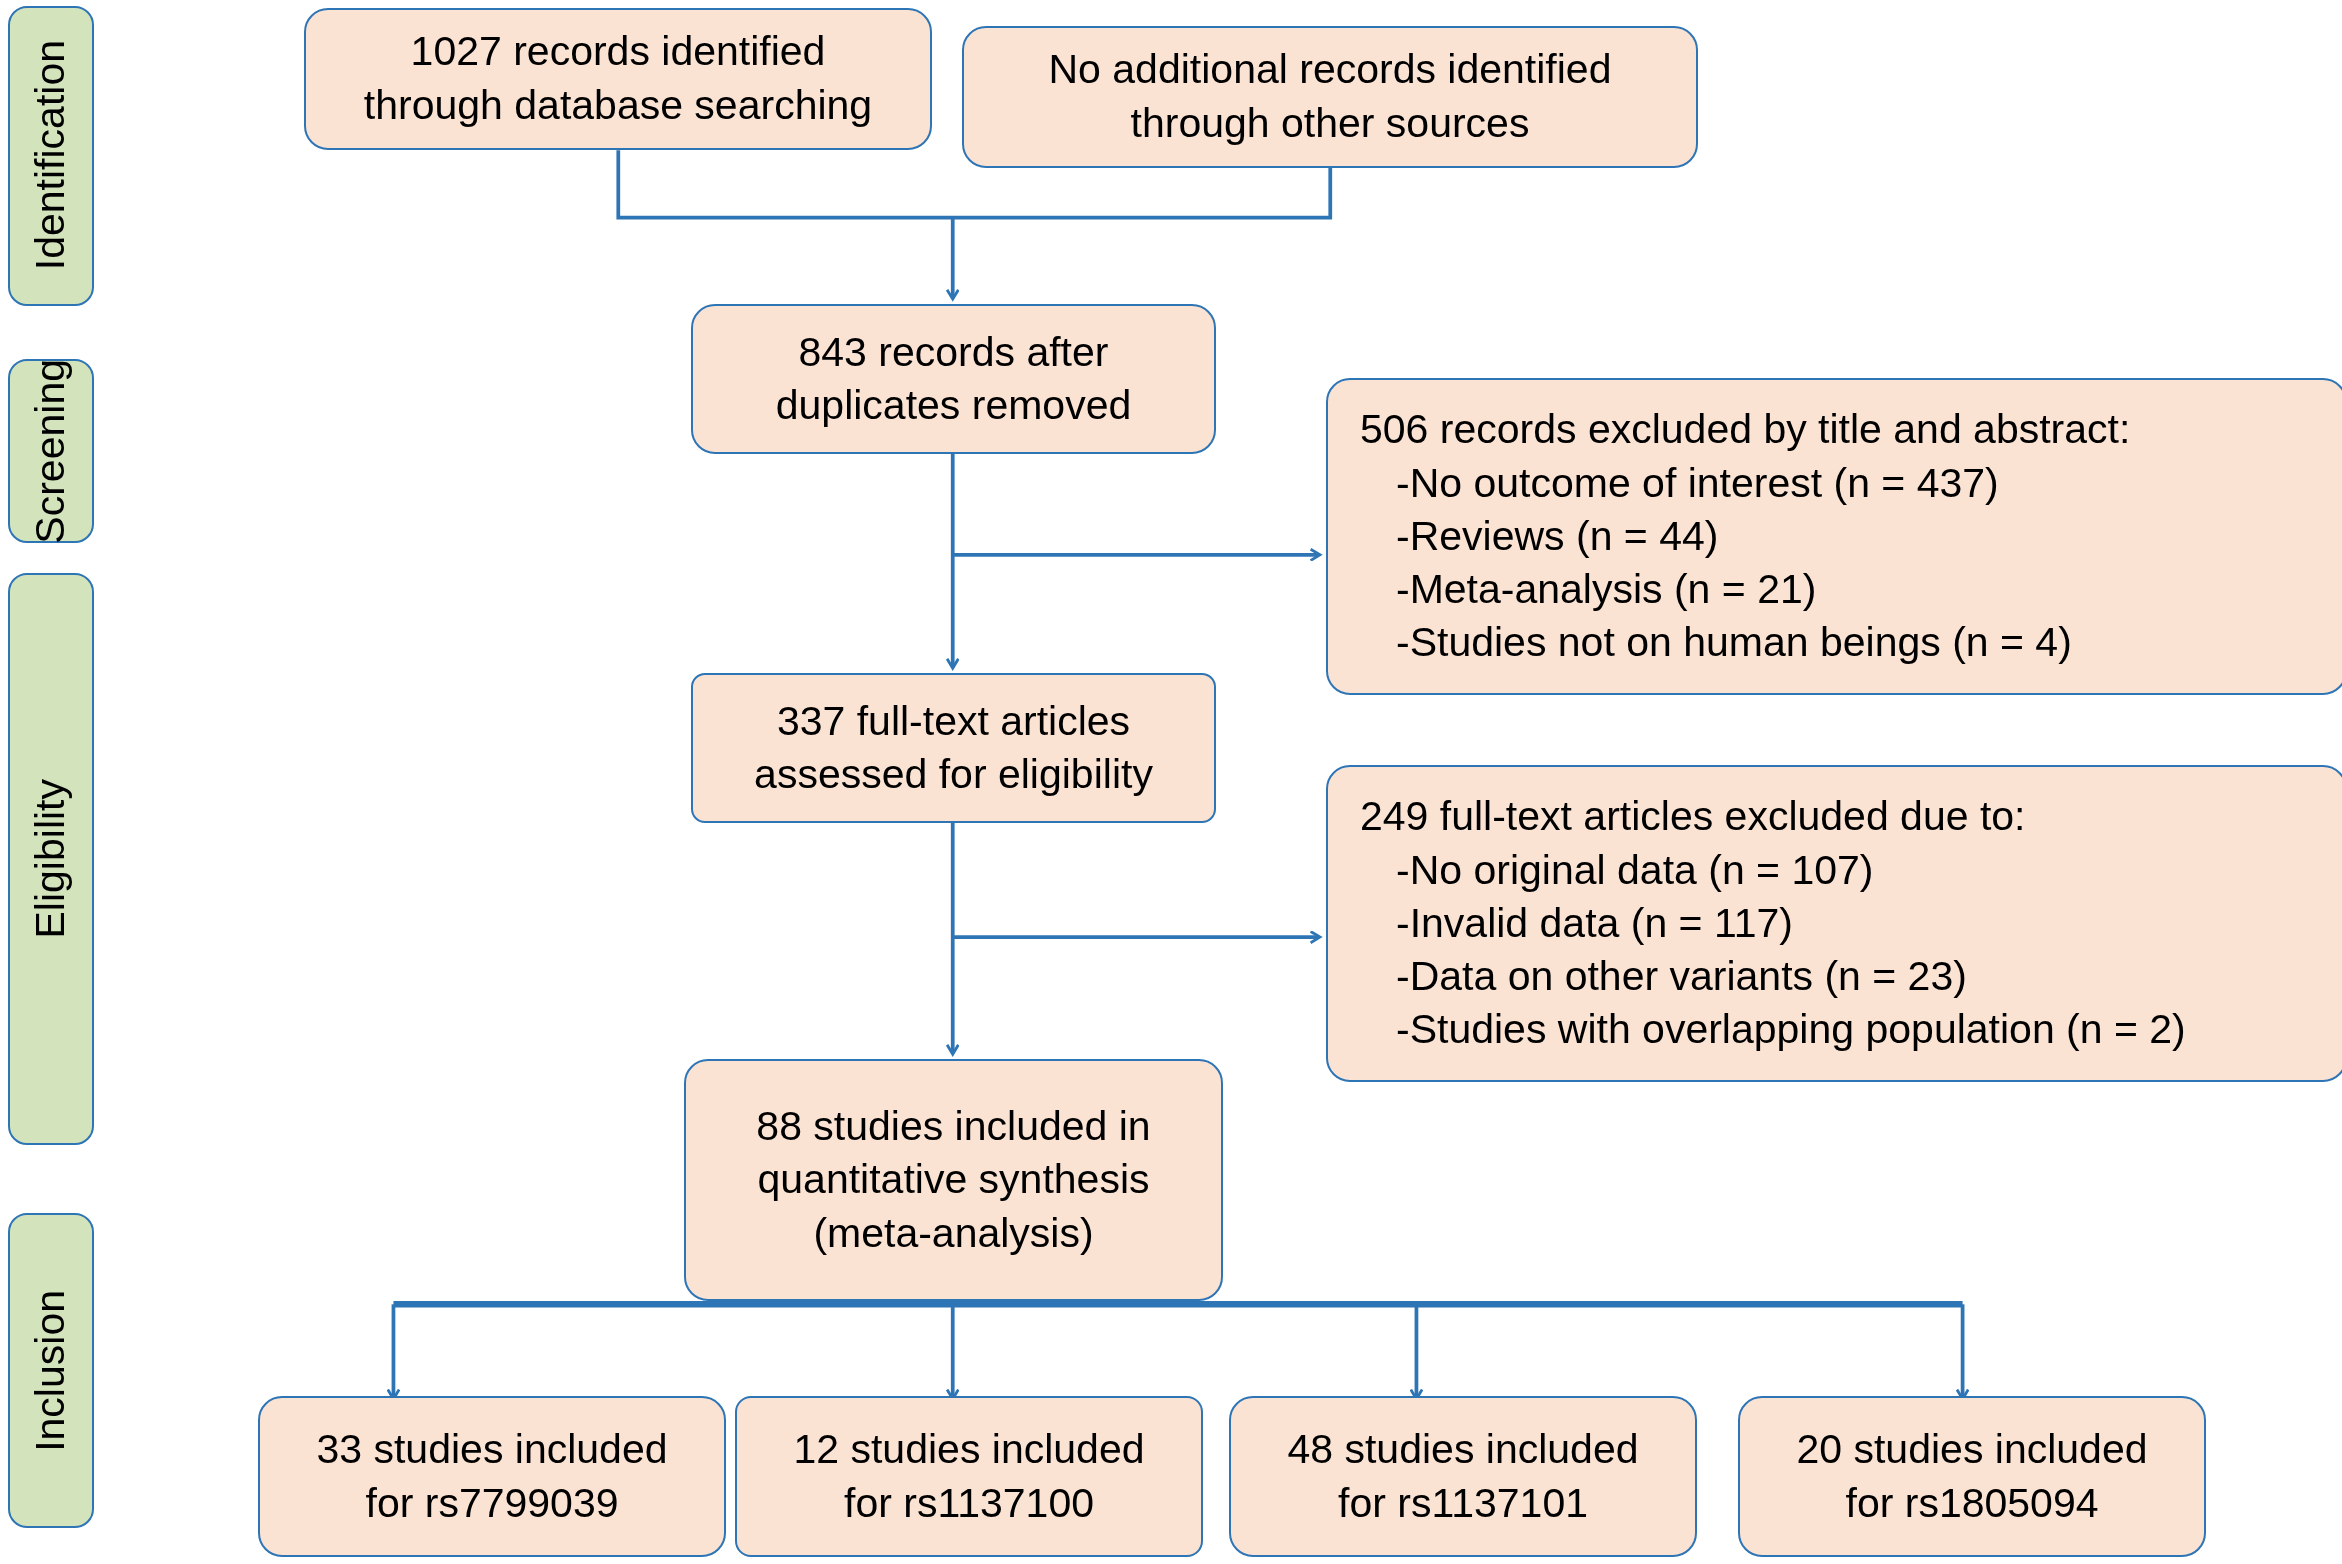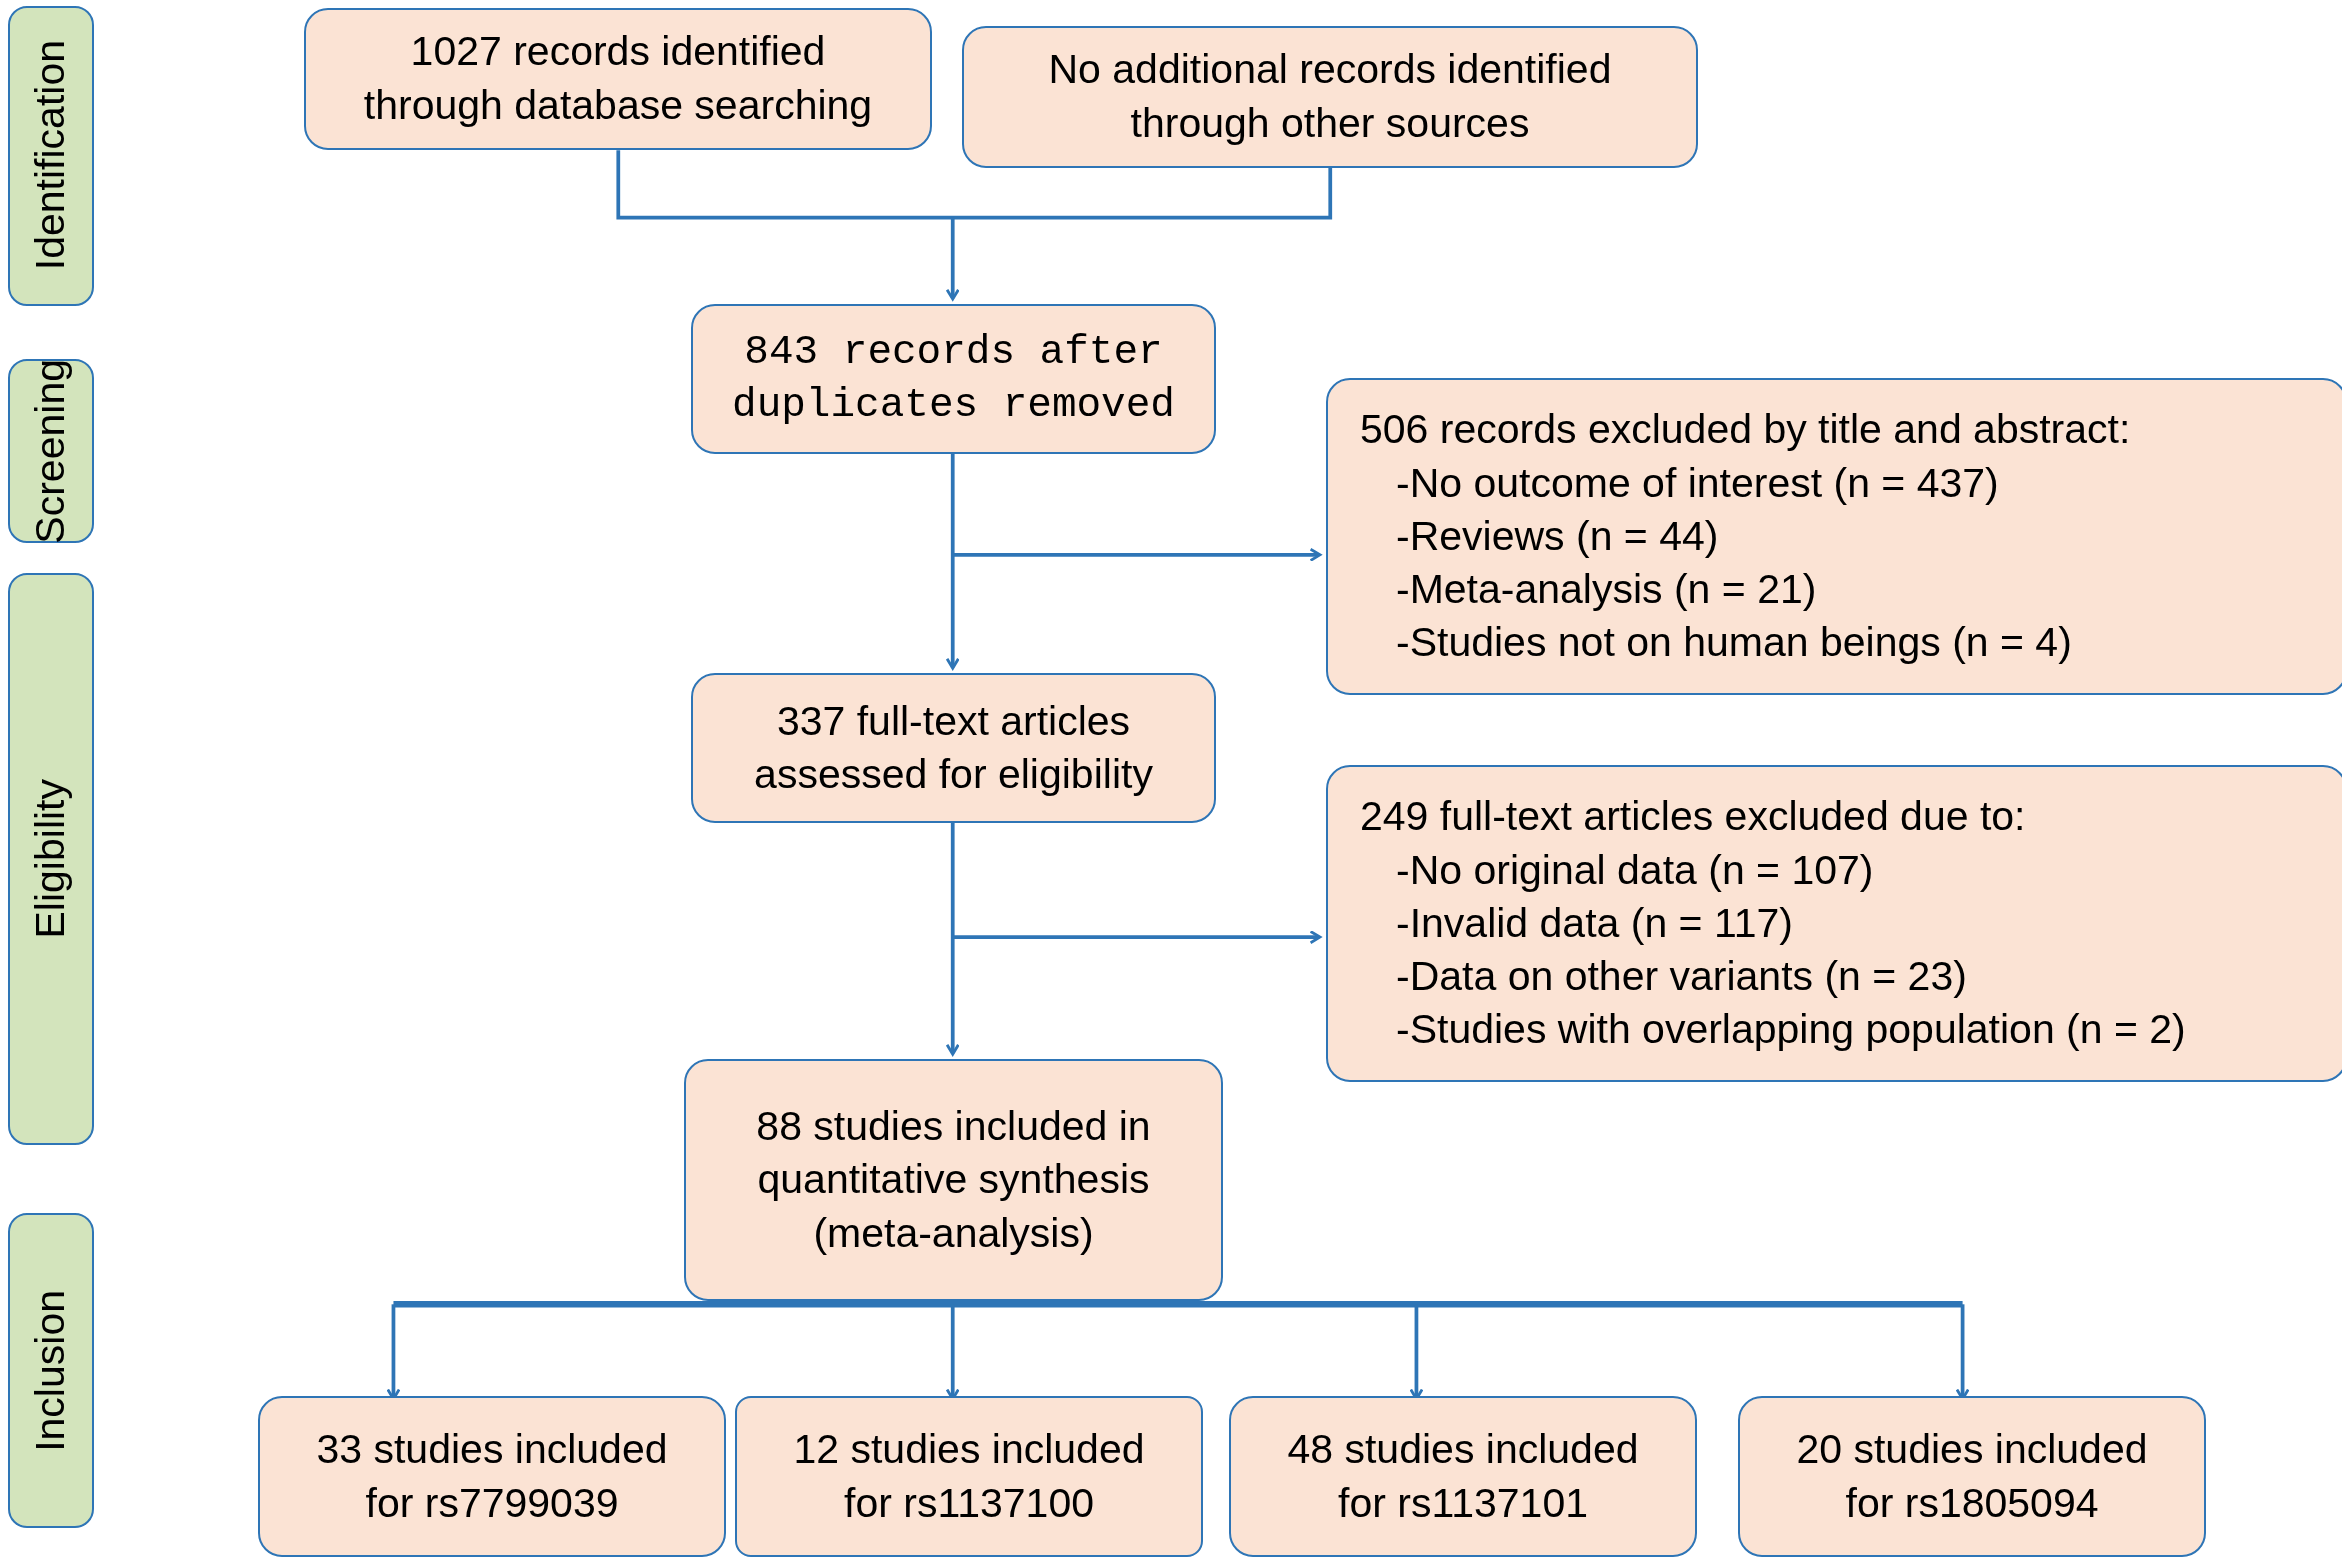--- a/index.html
+++ b/index.html
@@ -103,34 +103,34 @@
   <div class="node" style="left:304px;top:7.5px;width:628px;height:142px;">
     <span class="ln">1027 records identified</span>
     <span class="ln">through database searching</span>
   </div>
 
   <div class="node" style="left:962px;top:7.5px;width:736px;height:142px;margin-top:18px;">
     <span class="ln">No additional records identified</span>
     <span class="ln">through other sources</span>
   </div>
 
-  <div class="node" style="left:691px;top:304px;width:525px;height:150px;font-family:Liberation Mono, monospace;">
+  <div class="node" style="left:691px;top:304px;width:525px;height:150px;">
     <span class="ln">843 records after</span>
     <span class="ln">duplicates removed</span>
   </div>
 
   <div class="node left-align" style="left:1326px;top:378px;width:1021px;height:317px;">
     <span class="ln">506 records excluded by title and abstract:</span>
     <span class="ln sub">-No outcome of interest (n = 437)</span>
     <span class="ln sub">-Reviews (n = 44)</span>
     <span class="ln sub">-Meta-analysis (n = 21)</span>
     <span class="ln sub">-Studies not on human beings (n = 4)</span>
   </div>
 
-  <div class="node" style="left:691px;top:673px;width:525px;height:150px;">
+  <div class="node" style="left:691px;top:673px;width:525px;height:150px;border-radius:14px;">
     <span class="ln">337 full-text articles</span>
     <span class="ln">assessed for eligibility</span>
   </div>
 
   <div class="node left-align" style="left:1326px;top:765px;width:1021px;height:317px;">
     <span class="ln">249 full-text articles excluded due to:</span>
     <span class="ln sub">-No original data (n = 107)</span>
     <span class="ln sub">-Invalid data (n = 117)</span>
     <span class="ln sub">-Data on other variants (n = 23)</span>
     <span class="ln sub">-Studies with overlapping population (n = 2)</span>

